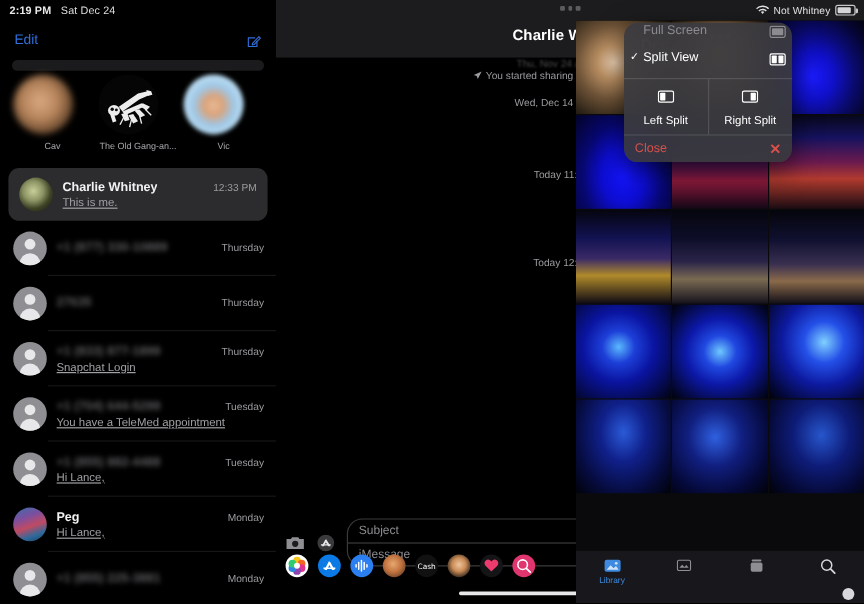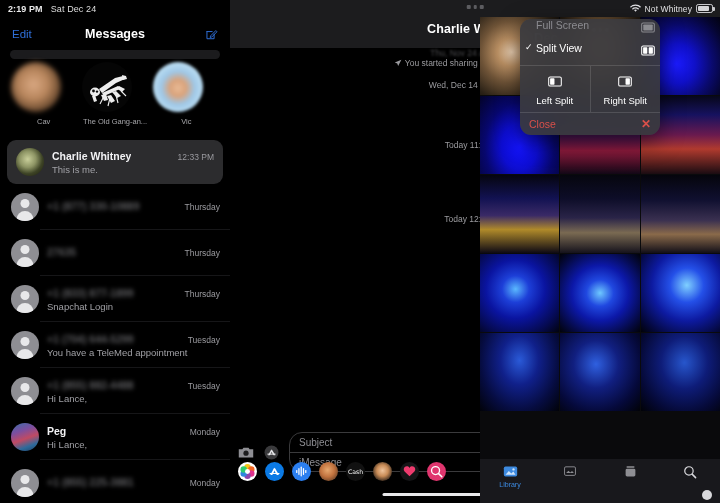--- a/index.html
+++ b/index.html
@@ -75,21 +75,21 @@
         transform:translateX(-50%); border-radius:50%; background:#e8e8ea;}
   .av.generic::after{ content:""; position:absolute; left:50%; bottom:-1px; width:17px; height:11px;
         transform:translateX(-50%); border-radius:9px 9px 0 0; background:#e8e8ea;}
   .av.charlie{ background:radial-gradient(circle at 42% 40%, #c9cf9a 0%, #8d9464 35%, #3e4426 62%, #151509 100%); }
   .av.peg{ background:linear-gradient(160deg,#3b6fa8 0%,#7b4fa0 30%,#c04a63 55%,#2e6a9b 78%,#1d3f63 100%); filter:blur(.5px);}
   .conv-body{ flex:1; min-width:0; }
   .conv-top{ display:flex; align-items:baseline; }
   .conv-name{ font-size:10.5px; font-weight:700; color:#f2f2f4; white-space:nowrap; overflow:hidden; text-overflow:ellipsis;}
   .conv-name.redacted{ color:#5d5d60; filter:blur(2.2px); font-weight:700;}
   .conv-time{ margin-left:auto; font-size:8.5px; color:#9a9a9f; white-space:nowrap; padding-left:6px;}
-  .conv-prev{ margin-top:2px; font-size:9.5px; color:#a0a0a5; white-space:nowrap; overflow:hidden; text-overflow:ellipsis;}
+  .conv-prev{ margin-top:2px; font-size:9.5px; color:#a0a0a5; white-space:nowrap; overflow:hidden; text-overflow:ellipsis;text-decoration:underline;}
 
   
   .mid-pane{
     position:absolute; left:230px; top:0; width:490px; height:503px;
     background:#000; z-index:15; overflow:hidden;
   }
   .mid-head{
     position:absolute; top:0; left:0; width:490px; height:48px;
     background:#1c1c1e;
   }
@@ -230,21 +230,20 @@
       <span class="batt">
           <i></i>
         </span>
     </span>
   </div>
 
   <div class="left-pane">
 
     <div class="msg-nav">
       <span class="msg-edit">Edit</span>
-      <span class="msg-title">Messages</span>
       <svg class="compose-ico" viewBox="0 0 20 20">
         <path d="M3 5.5h8M3 5.5v11h11v-7" stroke="#2f6fd8" stroke-width="1.5" fill="none" stroke-linecap="round"></path>
         <path d="M8.5 12.2 16.6 4l1.8 1.8-8.1 8.2-2.4.6z" stroke="#2f6fd8" stroke-width="1.4" fill="none" stroke-linejoin="round"></path>
       </svg>
     </div>
 
     <div class="search-bar"></div>
 
     <div class="pinned">
       <div class="pin">

